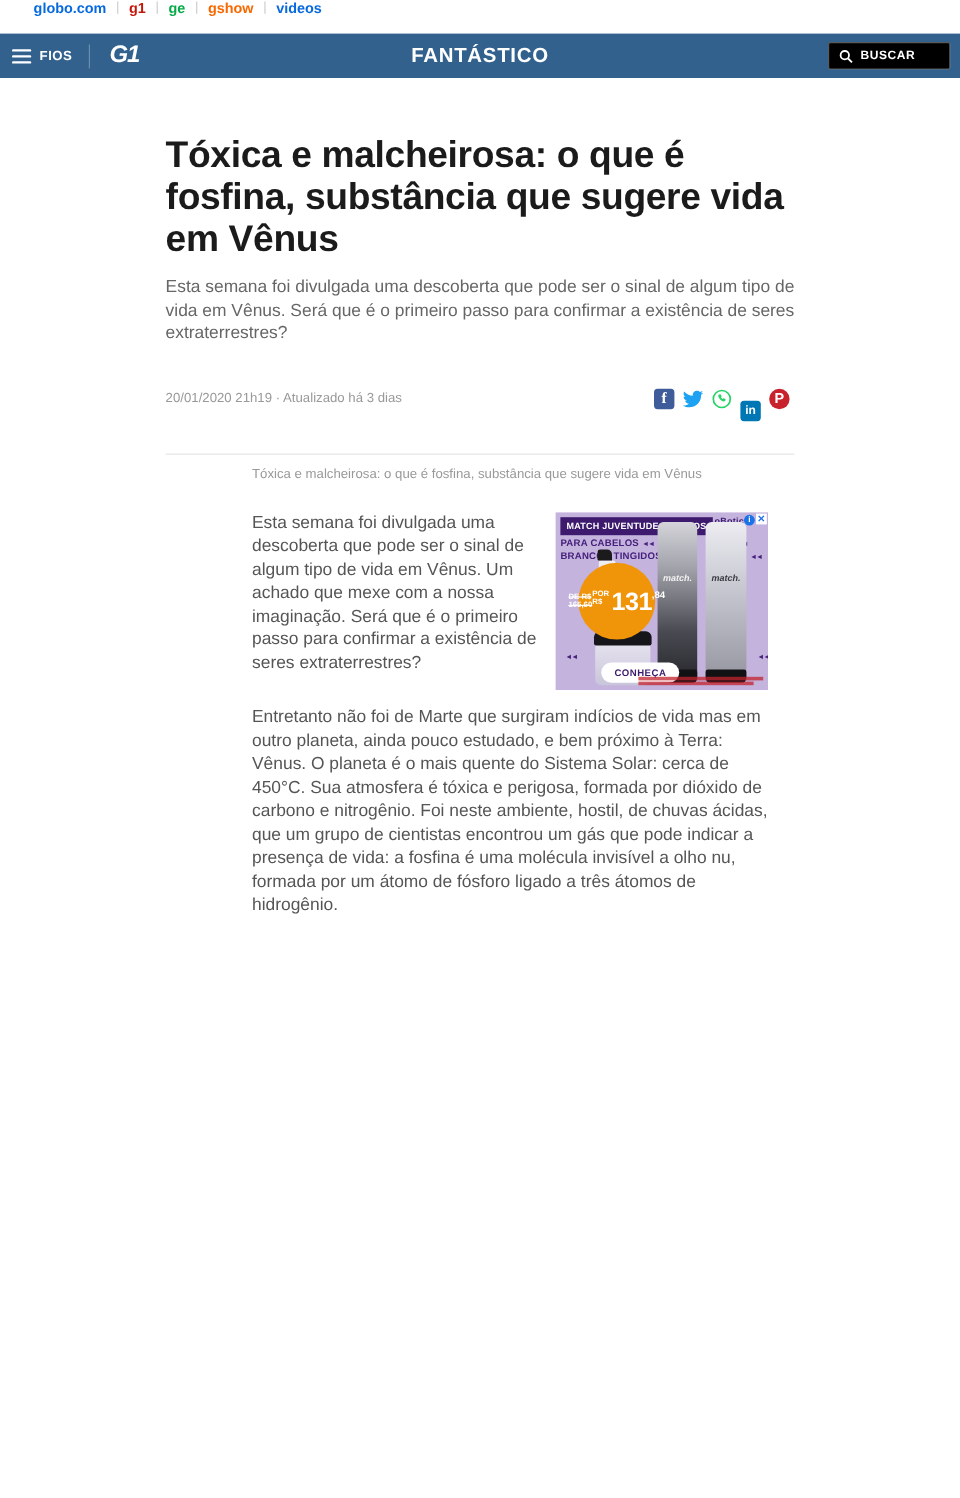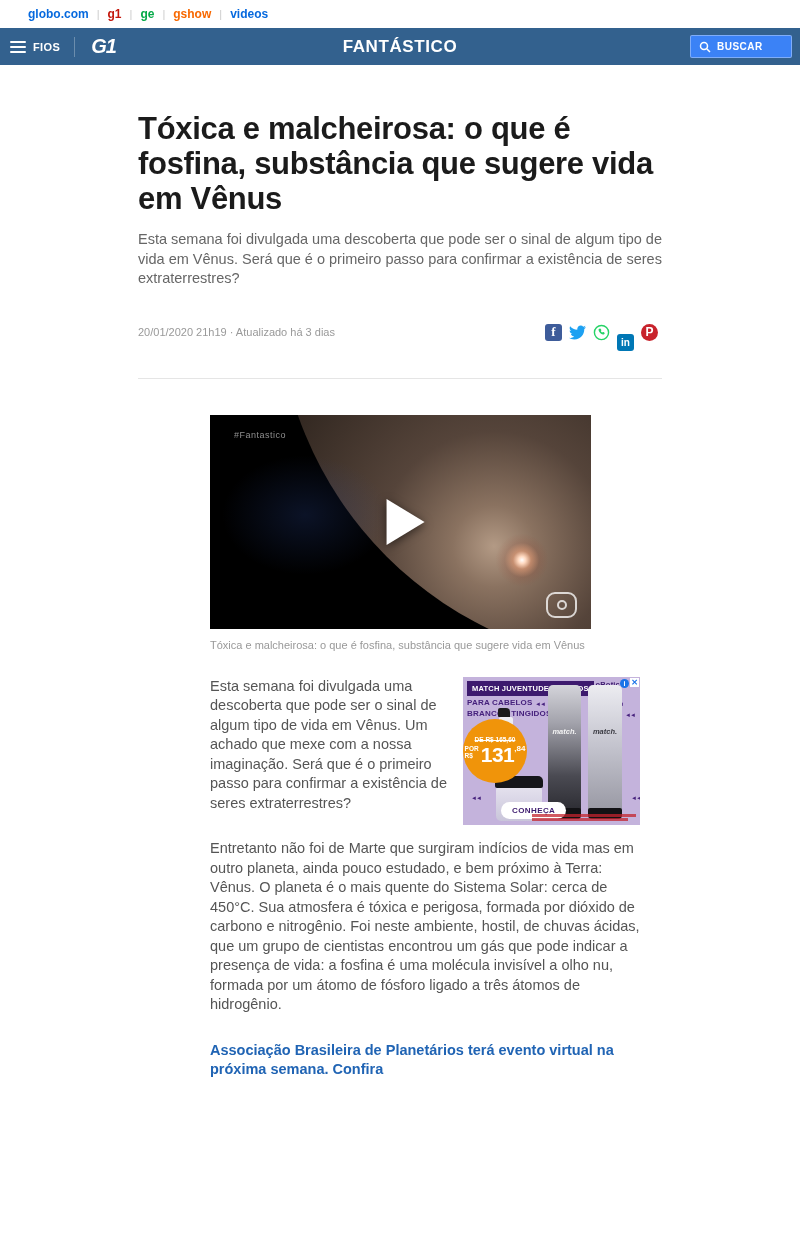--- a/index.html
+++ b/index.html
@@ -1,34 +1,34 @@
 <!DOCTYPE html>
 <html lang="pt-BR"><head>
 <meta charset="utf-8">
 <style>
   * { margin:0; padding:0; box-sizing:border-box; }
   html,body { background:#fff; }
   body { font-family:"Liberation Sans", sans-serif; }
   .page { position:relative; width:800px; height:1248px; margin:0 auto; background:#fff; overflow:hidden; }
 
   
-  .topbar { height:28px; background:#fff; display:flex; align-items:center; padding-left:28px; }
+  .topbar { height:28px; background:#fff; display:flex; align-items:flex-start; padding-left:28px; }
   .topbar a { font-size:12px; font-weight:bold; text-decoration:none; cursor:pointer; }
   .tb-sep { color:#ccc; font-size:11px; margin:0 8px; font-weight:normal; }
 
   
   .hdr { position:relative; height:37px; background:#33618E; display:flex; align-items:center; color:#fff; }
   .menu-btn { display:flex; align-items:center; gap:7px; padding:0 14px 0 10px; height:100%; cursor:pointer; }
   .hamb { display:inline-block; width:16px; }
   .hamb i { display:block; height:2px; background:#fff; margin:3px 0; border-radius:1px; }
   .menu-label { font-size:11px; font-weight:bold; letter-spacing:.4px; }
   .hdr-sep { width:1px; height:20px; background:rgba(255,255,255,.28); }
   .g1-logo { font-size:20px; font-weight:800; font-style:italic; margin-left:16px; letter-spacing:-1px; cursor:pointer; }
   .hdr-title { position:absolute; left:0; right:0; text-align:center; font-size:17px; font-weight:600; letter-spacing:.6px; pointer-events:none; }
-  .search-box { position:absolute; right:8px; top:7px; width:102px; height:23px; background:#3b82f6; border:1px solid rgba(255,255,255,.35); border-radius:2px; display:flex; align-items:center; gap:6px; padding-left:8px; color:#fff; cursor:pointer; }
+  .search-box { position:absolute; right:8px; top:7px; width:102px; height:23px; background:#000000; border:1px solid rgba(255,255,255,.35); border-radius:2px; display:flex; align-items:center; gap:6px; padding-left:8px; color:#fff; cursor:pointer; }
   .search-box span { font-size:10px; font-weight:bold; letter-spacing:.5px; }
 
   
   .col { width:524px; margin:0 auto; }
   .headline { margin-top:46px; font-size:31px; line-height:35px; font-weight:bold; color:#1b1b1b; letter-spacing:-.3px; }
   .subtitle { margin-top:14px; font-size:14.5px; line-height:19.5px; color:#666; }
   .meta-row { margin-top:25px; display:flex; align-items:center; justify-content:space-between; }
   .date { font-size:11px; color:#999; }
   .share { display:flex; align-items:center; gap:7px; margin-right:4px; }
   .share .s-btn { width:17px; height:17px; display:flex; align-items:center; justify-content:center; cursor:pointer; }
@@ -65,21 +65,21 @@
   .ad-brand { position:absolute; top:3px; right:20px; font-size:7.5px; font-weight:bold; color:#3d1a6e; letter-spacing:.2px; }
   .adchoices { position:absolute; top:2px; right:11px; width:9px; height:9px; border-radius:50%; background:#1a73e8; color:#fff; font-size:7px; font-weight:bold; display:flex; align-items:center; justify-content:center; cursor:pointer; }
   .ad-close { position:absolute; top:1px; right:1px; width:9px; height:9px; background:#fff; color:#1a73e8; font-size:8px; font-weight:bold; line-height:9px; text-align:center; cursor:pointer; }
   .ad-title { position:absolute; left:4px; top:4px; background:#3d1a6e; color:#fff; font-size:7.5px; font-weight:bold; padding:3px 5px; letter-spacing:.2px; }
   .ad-sub { position:absolute; left:4px; top:21px; color:#45207c; font-size:8px; font-weight:bold; letter-spacing:.2px; }
   .ad-sub2 { top:32px; }
   .arr { position:absolute; color:#45207c; font-size:6px; letter-spacing:-1px; }
   .a1 { left:72px; top:24px; } .a2 { left:150px; top:24px; }
   .a3 { left:92px; top:35px; } .a4 { left:162px; top:35px; }
   .a5 { left:8px;  top:118px; } .a6 { left:168px; top:118px; }
-  .price-circle { position:absolute; left:0; top:42px; width:64px; height:64px; border-radius:50%; background:#F0940A; color:#fff; display:flex; flex-direction:column; align-items:center; justify-content:center; }
+  .price-circle { position:absolute; left:19px; top:42px; width:64px; height:64px; border-radius:50%; background:#F0940A; color:#fff; display:flex; flex-direction:row; align-items:center; justify-content:center; }
   .p-from { font-size:6.5px; font-weight:bold; text-decoration:line-through; }
   .p-row { display:flex; align-items:flex-start; line-height:1; margin-top:1px; }
   .p-por { display:flex; flex-direction:column; font-size:6.5px; font-weight:bold; margin:2px 2px 0 0; }
   .p-val { font-size:21px; font-weight:bold; letter-spacing:-.5px; }
   .p-cents { font-size:8px; font-weight:bold; margin-top:1px; }
   .spray { position:absolute; left:36px; top:40px; width:14px; height:50px; background:linear-gradient(#f0f0f4,#c8c8d2); border-radius:2px; }
   .spray:before { content:""; position:absolute; left:-1px; top:-9px; width:12px; height:9px; background:#1b1b1b; border-radius:2px 4px 0 1px; }
   .spray:after { content:""; position:absolute; left:2px; top:14px; width:10px; height:22px; background:rgba(90,90,110,.35); }
   .tube { position:absolute; border-radius:5px 5px 4px 4px; }
   .tube .t-label { position:absolute; left:0; right:0; top:32%; text-align:center; font-size:7.5px; font-weight:bold; font-style:italic; }
@@ -152,30 +152,20 @@
               <path fill="#25D366" d="M9.2 6.8c.4-.4 1-.4 1.4 0l1 1.3c.3.4.3.9-.1 1.3l-.5.5c.4.9 1.2 1.7 2.1 2.1l.5-.5c.4-.4.9-.4 1.3-.1l1.3 1c.4.4.4 1 0 1.4l-.6.6c-.4.4-1 .6-1.6.4-3-.8-5.3-3.1-6.1-6.1-.2-.6 0-1.2.4-1.6z"></path>
             </svg>
         </div>
         <div class="s-btn li">in</div>
         <div class="s-btn pin">P</div>
       </div>
     </div>
 
     <hr class="divider">
 
-    <figure class="video">
-      <div class="planet"></div>
-      <div class="nebula"></div>
-      <div class="star"></div>
-      <span class="watermark">#Fantastico</span>
-      <div class="play"></div>
-      <div class="globo">
-          <i></i>
-        </div>
-    </figure>
     <div class="caption">Tóxica e malcheirosa: o que é fosfina, substância que sugere vida em Vênus</div>
 
     <div class="body">
 
       <aside class="ad">
         <span class="ad-brand">oBotic</span>
         <span class="adchoices">i</span>
         <span class="ad-close">✕</span>
         <div class="ad-title">MATCH JUVENTUDE DOS FIOS</div>
         <div class="ad-sub">PARA CABELOS</div>
@@ -207,17 +197,16 @@
         </div>
         <div class="ad-cta">CONHEÇA</div>
         <div class="ad-legal">
             <i></i>
             <i></i>
           </div>
       </aside>
 
       <p>Esta semana foi divulgada uma descoberta que pode ser o sinal de algum tipo de vida em Vênus. Um achado que mexe com a nossa imaginação. Será que é o primeiro passo para confirmar a existência de seres extraterrestres?</p>
       <p>Entretanto não foi de Marte que surgiram indícios de vida mas em outro planeta, ainda pouco estudado, e bem próximo à Terra: Vênus. O planeta é o mais quente do Sistema Solar: cerca de 450°C. Sua atmosfera é tóxica e perigosa, formada por dióxido de carbono e nitrogênio. Foi neste ambiente, hostil, de chuvas ácidas, que um grupo de cientistas encontrou um gás que pode indicar a presença de vida: a fosfina é uma molécula invisível a olho nu, formada por um átomo de fósforo ligado a três átomos de hidrogênio.</p>
-      <p class="link-p"><a style="color: rgb(32, 100, 180);">Associação Brasileira de Planetários terá evento virtual na próxima semana. Confira</a></p>
 
     </div>
   </main>
 </div>
 
 </body></html>

